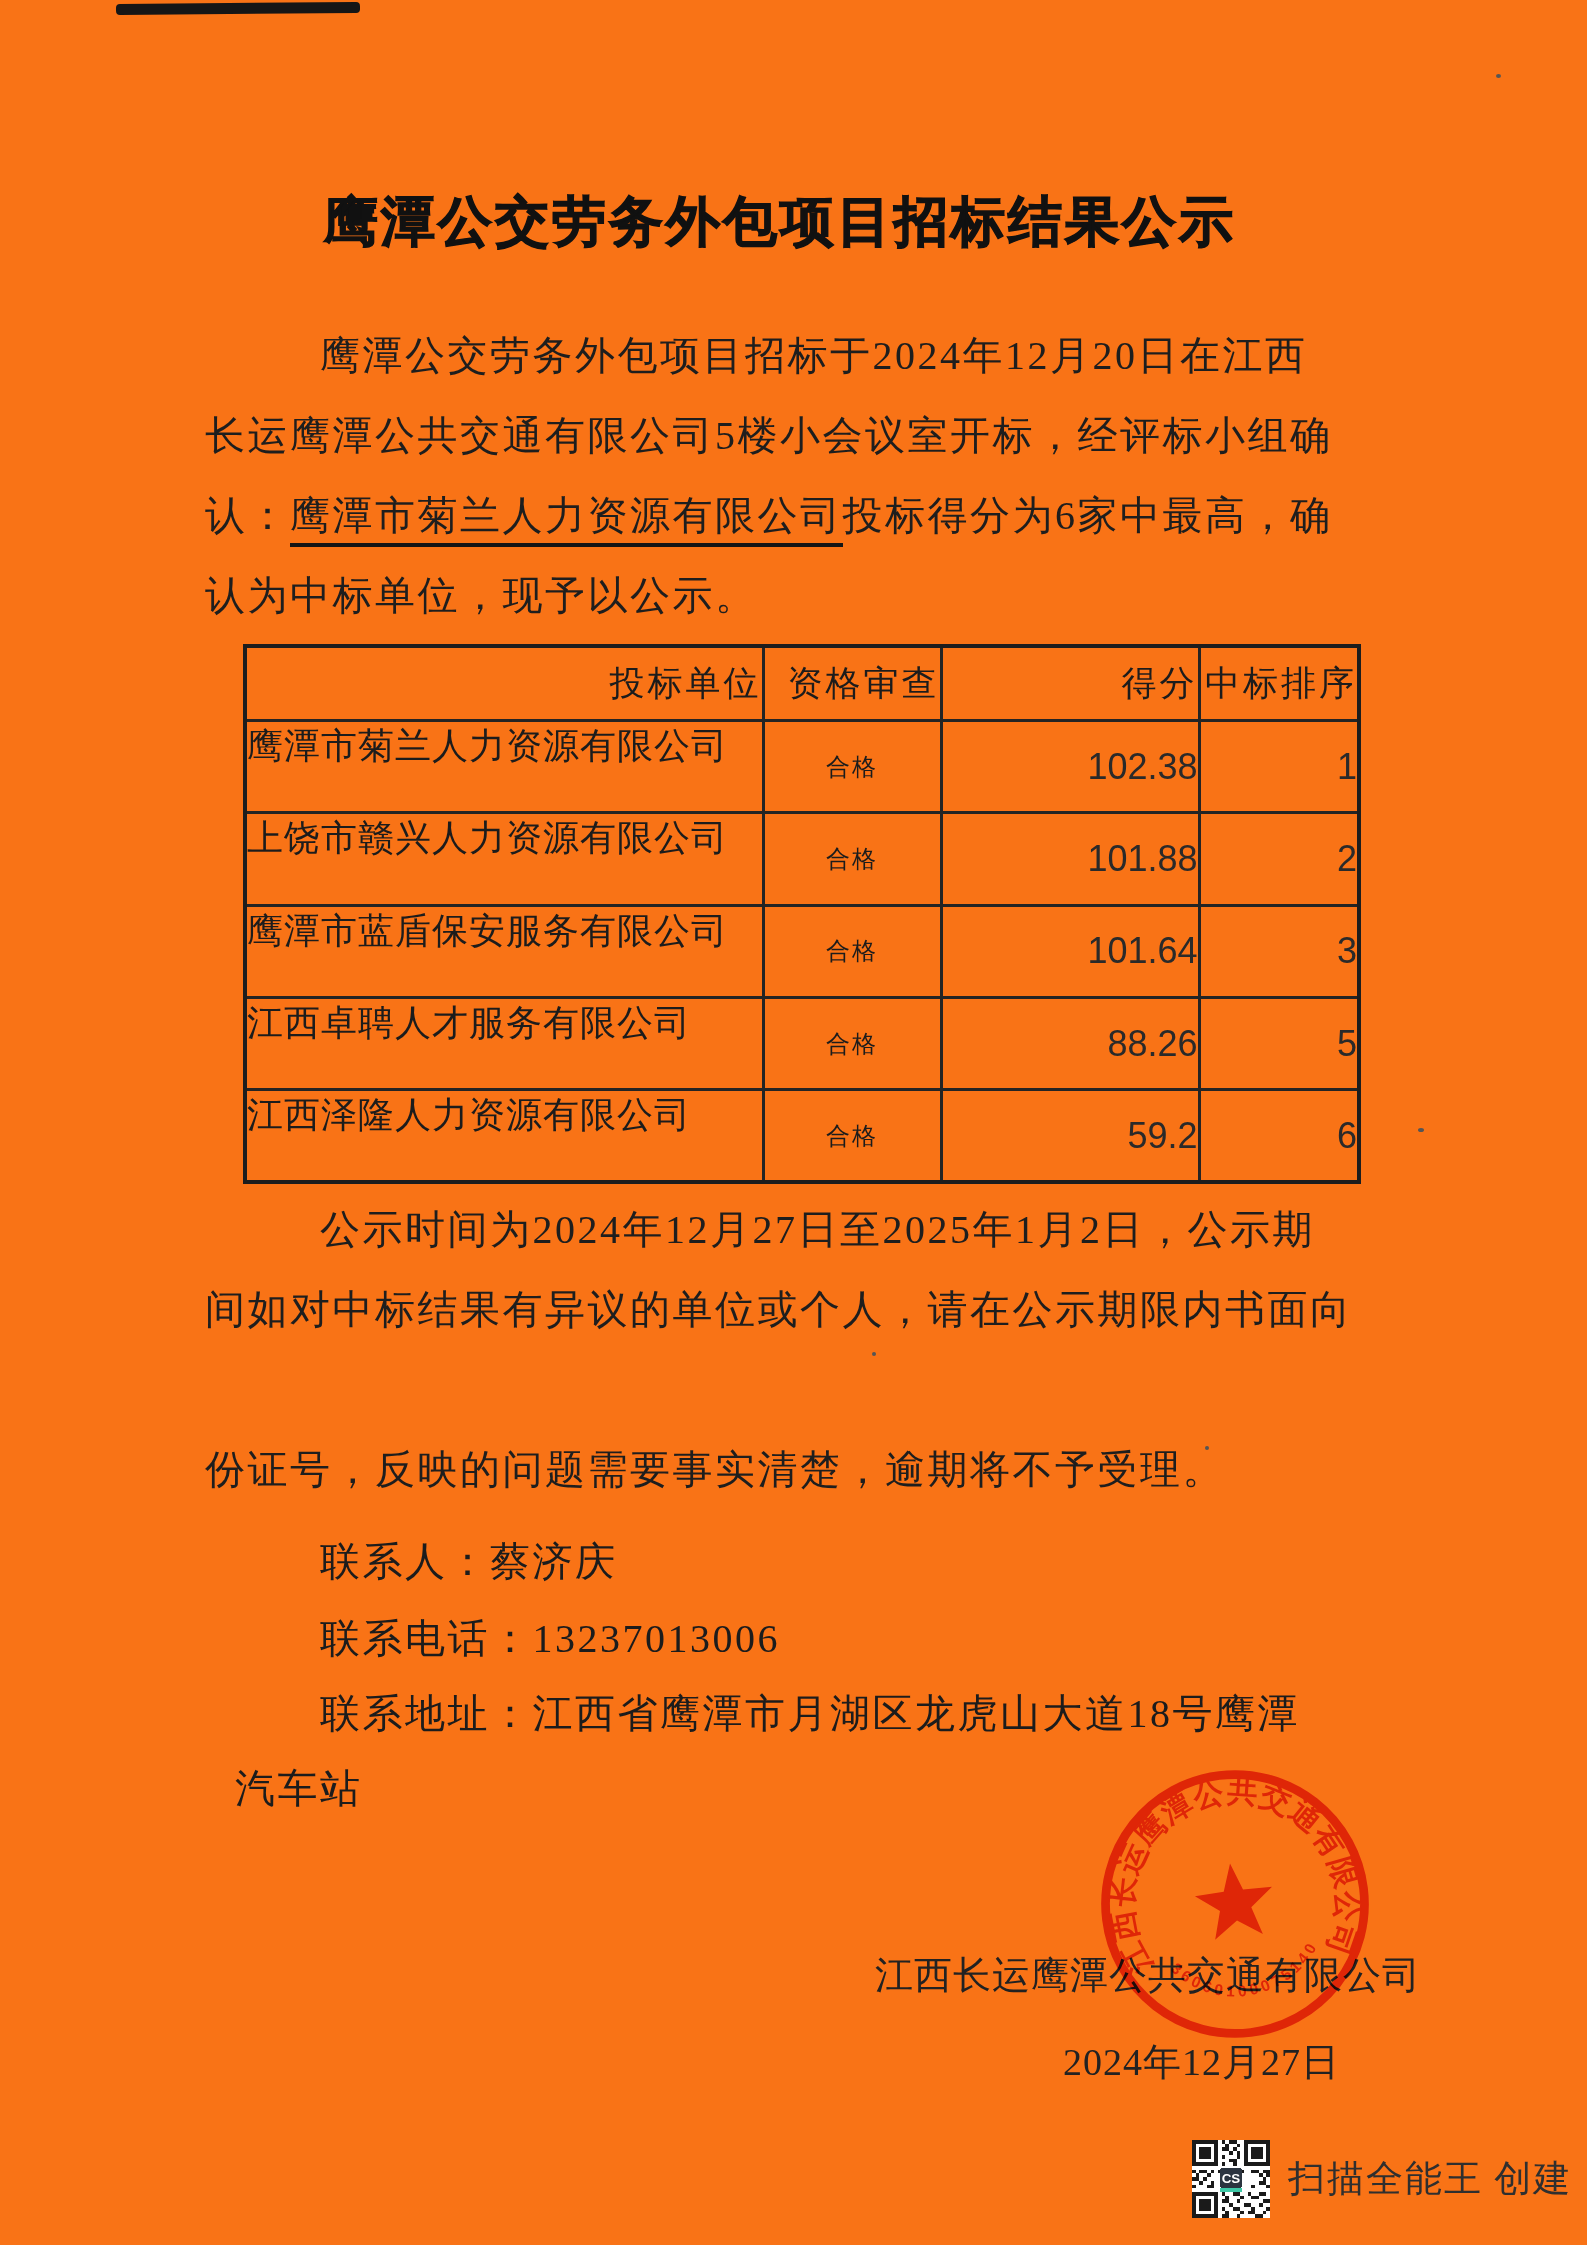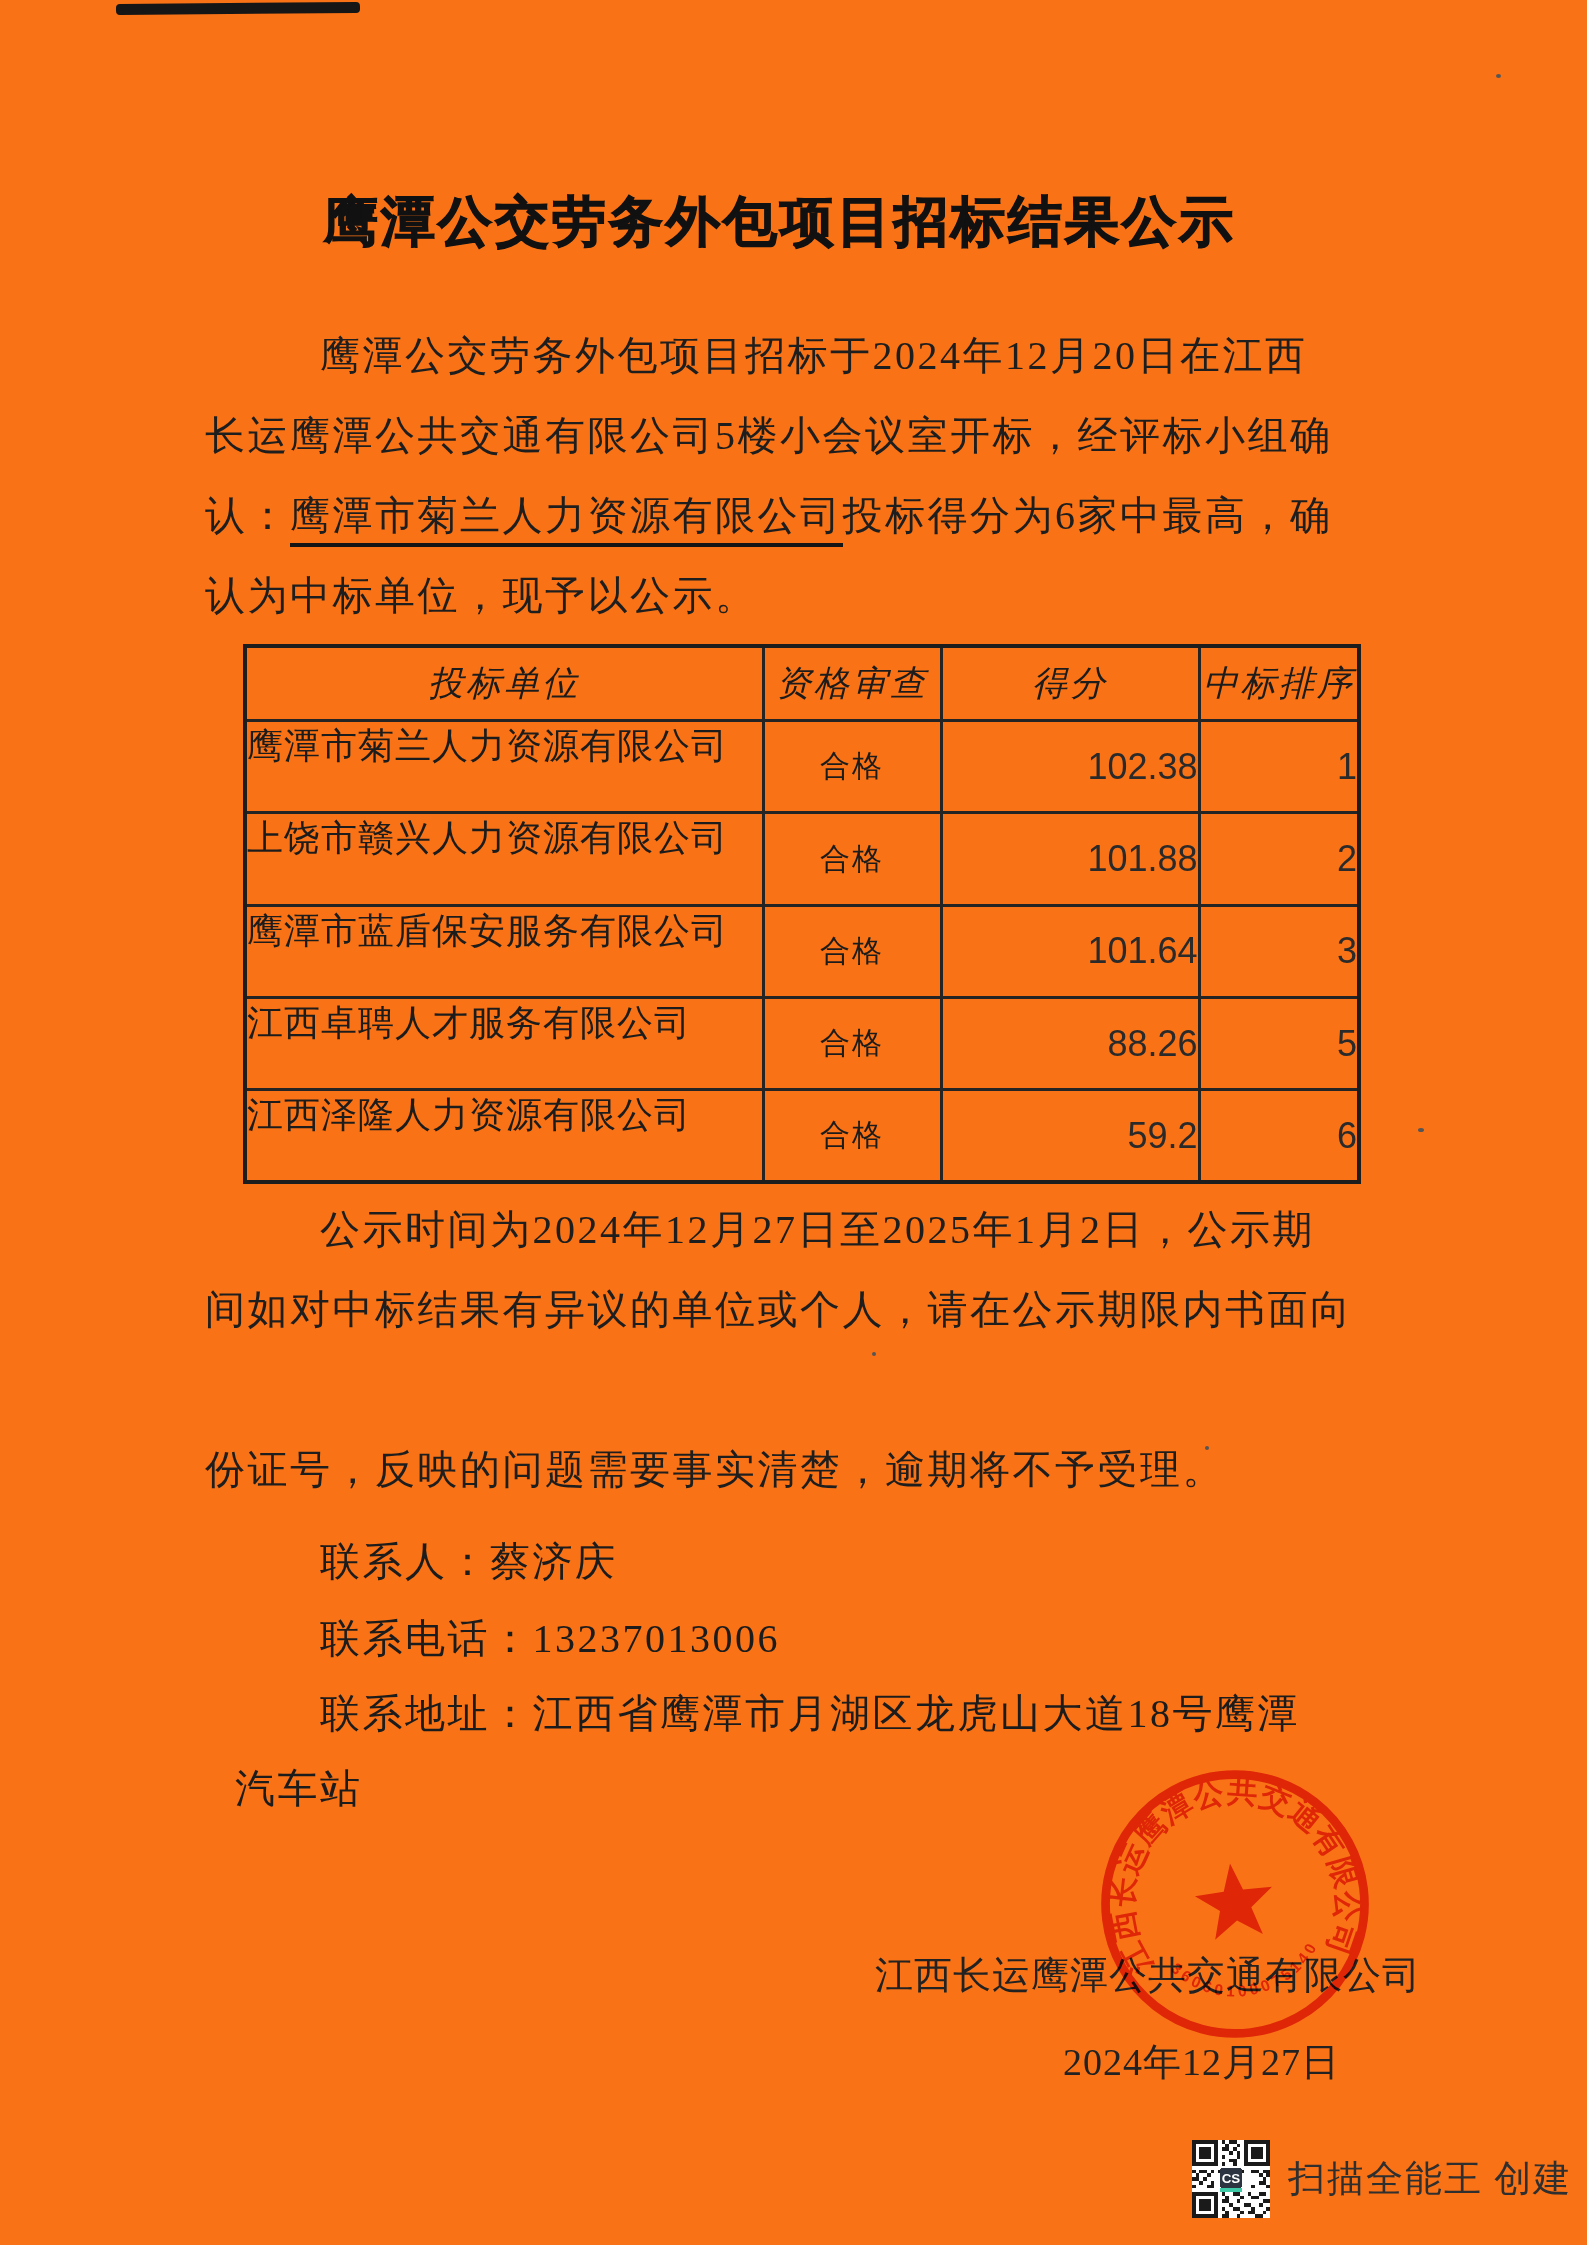--- a/index.html
+++ b/index.html
@@ -48,30 +48,30 @@
   table.bid col.c4{width:160px;}
   table.bid th,table.bid td{
     border:3px solid #242424;
     font-weight:normal;
     padding:0;
   }
   table.bid{border:4px solid #1d1d1d;}
   tr.hdr{height:64px;}
   tr.datarow{height:79px;}
   th.hcell{
-    font-size:35px;letter-spacing:3px;text-align:center;vertical-align:middle;font-style:italic;
+    font-size:35px;letter-spacing:3px;text-align:right;vertical-align:middle;
   }
   td.company{
     font-size:36px;letter-spacing:1px;
     vertical-align:top;text-align:left;
     padding:6px 0 0 32px;
     white-space:nowrap;
   }
   td.qual{
-    font-size:30px;letter-spacing:2px;text-align:center;vertical-align:middle;
+    font-size:24px;letter-spacing:2px;text-align:center;vertical-align:middle;
     padding-top:12px;
   }
   td.score,td.rank{
     font-family:"Liberation Sans","DejaVu Sans",sans-serif;
     font-size:36px;text-align:right;vertical-align:middle;
     color:#2a2a2a;
   }
   
   .contact{left:320px;font-size:40px;letter-spacing:2.5px;white-space:nowrap;}
   .contact2{left:235px;font-size:40px;letter-spacing:2.5px;white-space:nowrap;}

